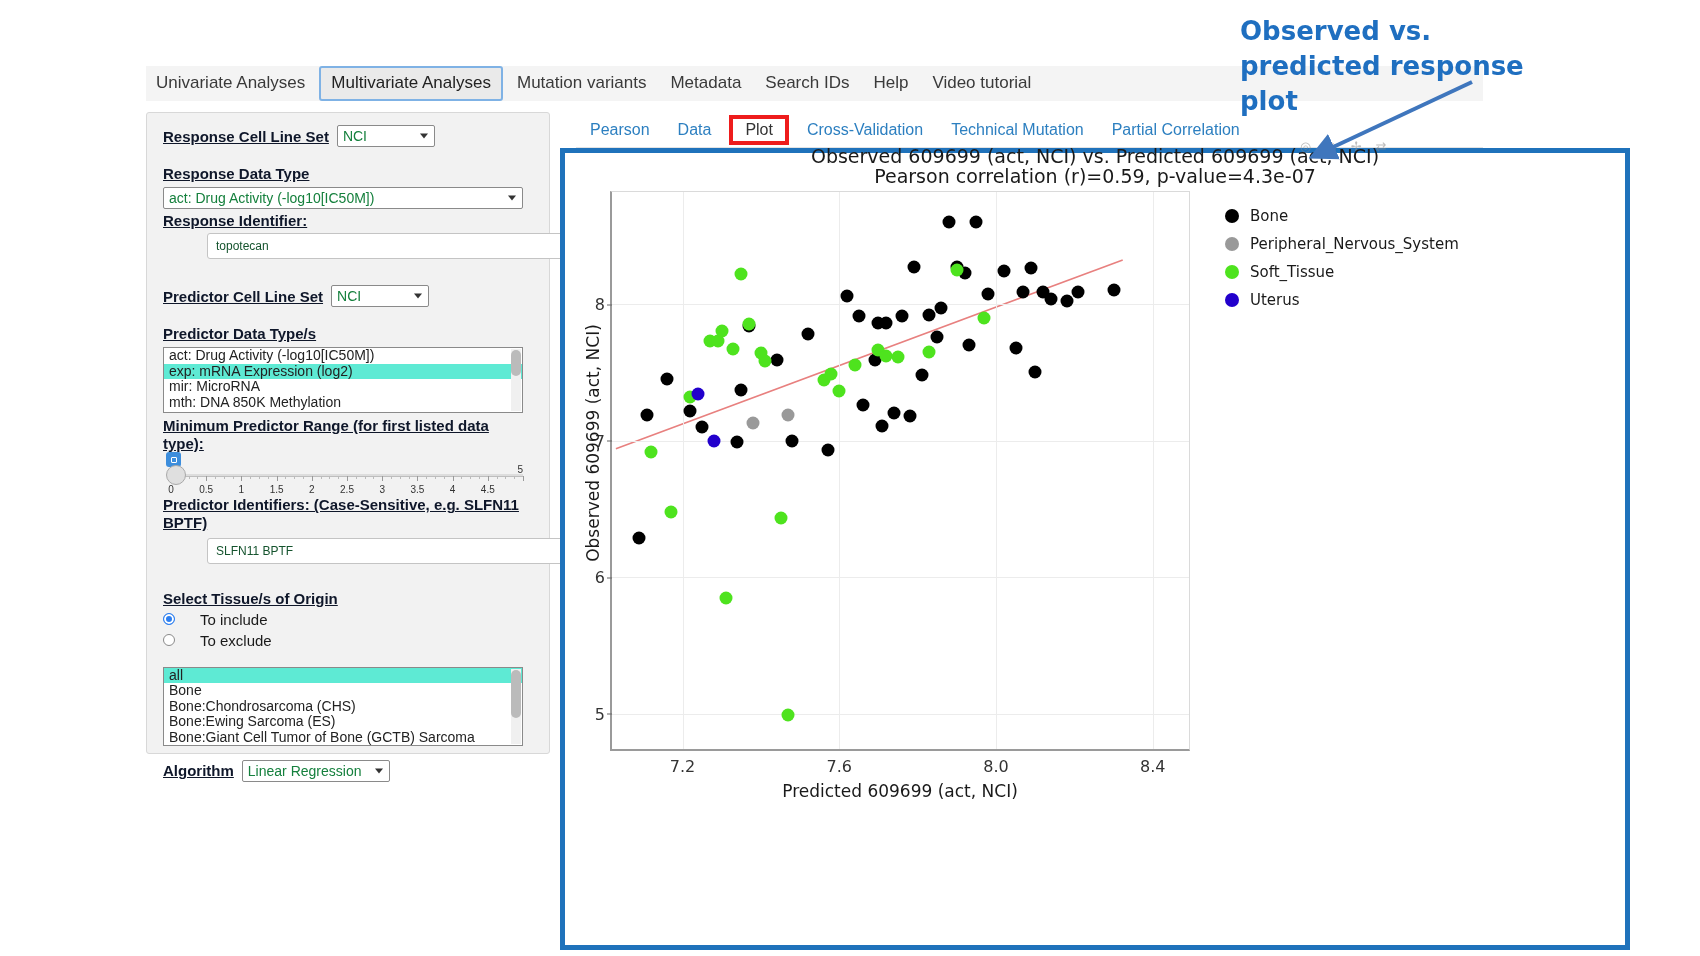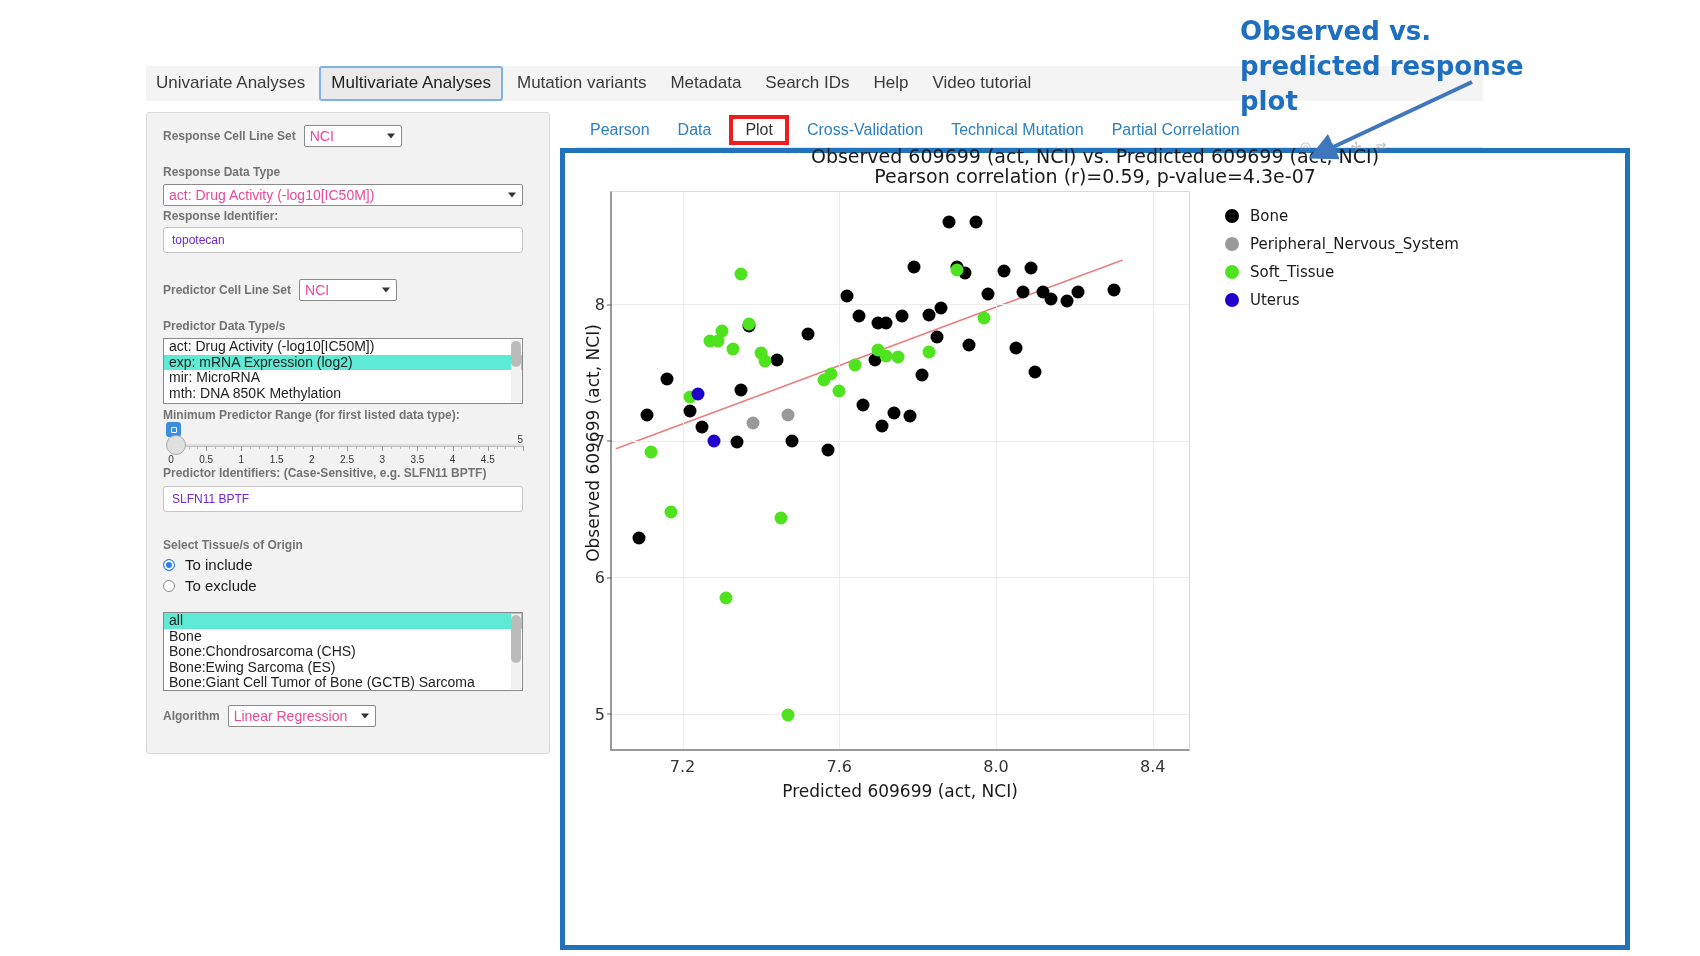--- a/index.html
+++ b/index.html
@@ -33,45 +33,46 @@
 
   
   .sidepanel {
     position: absolute; left: 146px; top: 112px;
     width: 404px; height: 642px;
     background: #f2f2f2;
     border: 1px solid #d8d8d8;
     border-radius: 3px;
     padding: 12px 16px;
   }
-  .lbl { font-size: 12px; font-weight: bold; color: #737373; }
+  .lbl { font-size: 15px; font-weight: bold; color: #0f172a; text-decoration: underline; }
   .row { display: flex; align-items: center; gap: 8px; }
   .gap-m { height: 18px; }
   .gap-l { height: 26px; }
   .selbox {
     position: relative;
     border: 1px solid #8a8a8a; background:#fff;
     height: 22px; display:flex; align-items:center;
-    padding: 0 22px 0 5px; font-size: 14px; color:#ec4899;
+    padding: 0 22px 0 5px; font-size: 14px; color:#15803d;
     border-radius: 2px;
   }
   .selbox .caret {
     position:absolute; right:6px; top:50%; transform: translateY(-50%);
     width:0;height:0;border-left:4px solid transparent;border-right:4px solid transparent;
     border-top:5px solid #333;
   }
   .selbox.w180 { width: 98px; }
   .selbox.w360 { width: 360px; }
 
   input.txt {
     width: 360px; height: 26px;
     border: 1px solid #c4c4c4; background:#fff;
-    font-size: 12px; color:#6d28d9;
+    font-size: 12px; color:#14532d;
     padding: 0 8px; border-radius: 3px;
     font-family: "Liberation Sans", sans-serif;
+    margin-left: 44px;
   }
 
   .listbox {
     width: 360px; background: #fff;
     border: 1px solid #8a8a8a;
     overflow: hidden; position: relative;
   }
   .listbox .opt {
     font-size: 14px; color: #222; padding: 0 5px;
     line-height: 15.5px; white-space: nowrap;
@@ -102,21 +103,21 @@
   .slider-knob {
     position:absolute; left:3px; top:13px; width:20px;height:20px;border-radius:50%;
     background:#dfdfdf; border:1px solid #a9a9a9;
   }
   .ticks { position:absolute; left:8px; right:0; top:24px; height:8px; }
   .ticks .t { position:absolute; top:0; width:1px; height:5px; background:#9a9a9a;}
   .ticks .t.minor { height:3px; background:#bbb;}
   .tlabels { position:absolute; left:0; right:0; top:32px; height:14px; }
   .tlabels span { position:absolute; font-size:10px; color:#333; transform: translateX(-50%); }
 
-  .radio-row { display:flex; align-items:center; gap:10px; margin: 4px 0; }
+  .radio-row { display:flex; align-items:center; gap:25px; margin: 4px 0; }
   .radio {
     width:12px;height:12px;border-radius:50%;
     border:1px solid #8a8a8a; background:#fff;
     display:inline-block; position:relative;
   }
   .radio.on { background:#2d7ff0; border-color:#2d7ff0; box-shadow: inset 0 0 0 2px #fff; }
   .radio-lbl { font-size:15px; color:#1a1a1a; }
 
   
   .subtabs {

